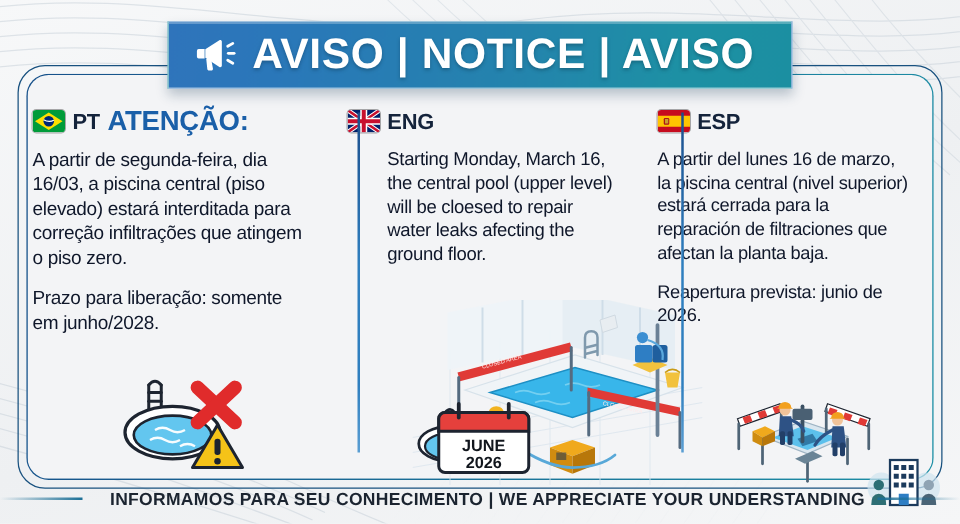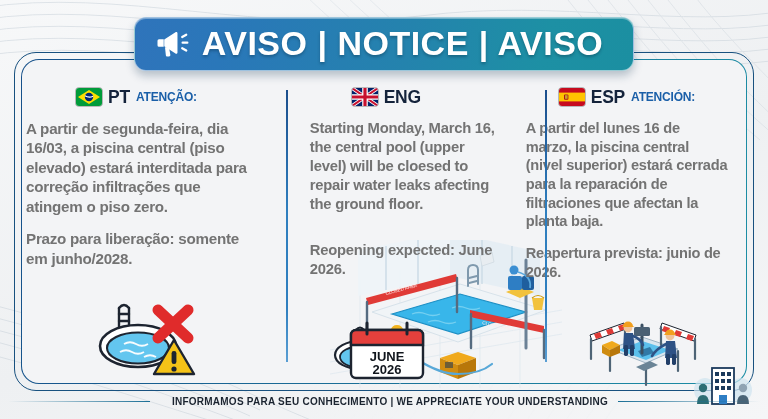--- a/index.html
+++ b/index.html
@@ -52,21 +52,21 @@
     left: 0; right: 0; top: 17px;
     display: flex;
     justify-content: center;
     z-index: 30;
   }
   .banner {
     display: flex;
     align-items: center;
     gap: 11px;
     padding: 8px 30px 10px 22px;
-    border-radius: 12px;
+    border-radius: 0;
     background: linear-gradient(100deg, #2f74bb 0%, #2a77b9 18%, #2483ad 55%, #1d90a4 82%, #1b8fa1 100%);
     box-shadow: 0 5px 9px rgba(30,60,90,.28), 0 1px 0 rgba(255,255,255,.35) inset;
     border: 1.5px solid rgba(255,255,255,.55);
   }
   .megaphone { width: 34px; height: 30px; flex: 0 0 auto; }
   .banner-title {
     color: #ffffff;
     font-size: 34px;
     font-weight: 700;
     letter-spacing: .5px;
@@ -99,47 +99,46 @@
   }
   .divider.d1 { left: 260px; }
   .divider.d2 { left: 519px; }
 
   .col-head {
     display: flex;
     align-items: center;
     gap: 6px;
     margin-bottom: 11px;
     height: 22px;
-    justify-content: center;
   }
   .flag {
     width: 26px; height: 18px;
     border-radius: 3px;
     overflow: hidden;
     flex: 0 0 auto;
     box-shadow: 0 0 0 .8px rgba(0,0,0,.32);
   }
   .lang-code {
     font-size: 17.5px;
     font-weight: 700;
     color: #14233b;
     letter-spacing: -.2px;
   }
   .attn {
-    font-size: 12px;
+    font-size: 22px;
     font-weight: 700;
     color: #1a5fa8;
     letter-spacing: -.2px;
   }
 
   .para {
     font-size: 15.2px;
-    font-weight: 700;
+    font-weight: 400;
     line-height: 1.28;
-    color: #737373;
+    color: #0f172a;
     letter-spacing: -.25px;
     margin-bottom: 13px;
   }
   .para:last-child { margin-bottom: 0; }
   .col-eng .para { font-size: 14.8px; margin-left: 32px; }
   .col-esp .para { font-size: 14.6px; }
   .eng-gap { height: 14px; }
 
   
   .illus { position: absolute; z-index: 5; }
@@ -160,21 +159,21 @@
     gap: 10px;
     z-index: 22;
   }
   .foot-rule {
     height: 1.6px;
     width: 142px;
     background: linear-gradient(90deg, rgba(26,110,150,0), #1b6f96);
   }
   .foot-rule.right { background: linear-gradient(90deg, #1b6f96, rgba(26,110,150,0)); }
   .foot-text {
-    font-size: 10px;
+    font-size: 14px;
     font-weight: 700;
     color: #1b2430;
     letter-spacing: .25px;
     white-space: nowrap;
     margin-left: 12px;
   }
 </style>
 </head>
 <body>
 
@@ -512,35 +511,33 @@
           <path d="M0,0 L26,18 M26,0 L0,18" stroke="#ffffff" stroke-width="3.6"></path>
           <path d="M0,0 L26,18 M26,0 L0,18" stroke="#c8102e" stroke-width="2"></path>
           <path d="M13,0 L13,18 M0,9 L26,9" stroke="#ffffff" stroke-width="5.6"></path>
           <path d="M13,0 L13,18 M0,9 L26,9" stroke="#c8102e" stroke-width="3.2"></path>
         </svg>
       </span>
       <span class="lang-code">ENG</span>
     </div>
     <p class="para">Starting Monday, March 16, the central pool (upper level) will be cloesed to repair water leaks afecting the ground floor.</p>
     <div class="eng-gap"></div>
-    <p class="para">Reopening expected: June 2026.</p>
   </div>
 
   <div class="col col-esp">
     <div class="col-head">
       <span class="flag">
         <svg viewBox="0 0 26 18" width="26" height="18">
           <rect width="26" height="18" fill="#c60b1e"></rect>
           <rect y="4.6" width="26" height="8.8" fill="#ffc400"></rect>
           <rect x="5" y="6.4" width="4.4" height="5.4" rx="1" fill="#ad1519"></rect>
           <rect x="6" y="7.2" width="2.6" height="3.6" fill="#c8a02c"></rect>
         </svg>
       </span>
       <span class="lang-code">ESP</span>
-      <span class="attn">ATENCIÓN:</span>
     </div>
     <p class="para">A partir del lunes 16 de marzo, la piscina central (nivel superior) estará cerrada para la reparación de filtraciones que afectan la planta baja.</p>
     <p class="para">Reapertura prevista: junio de 2026.</p>
   </div>
 </div>
 
 <div class="footer">
   <span class="foot-rule"></span>
   <span class="foot-text">INFORMAMOS PARA SEU CONHECIMENTO | WE APPRECIATE YOUR UNDERSTANDING</span>
   <span class="foot-rule right"></span>

